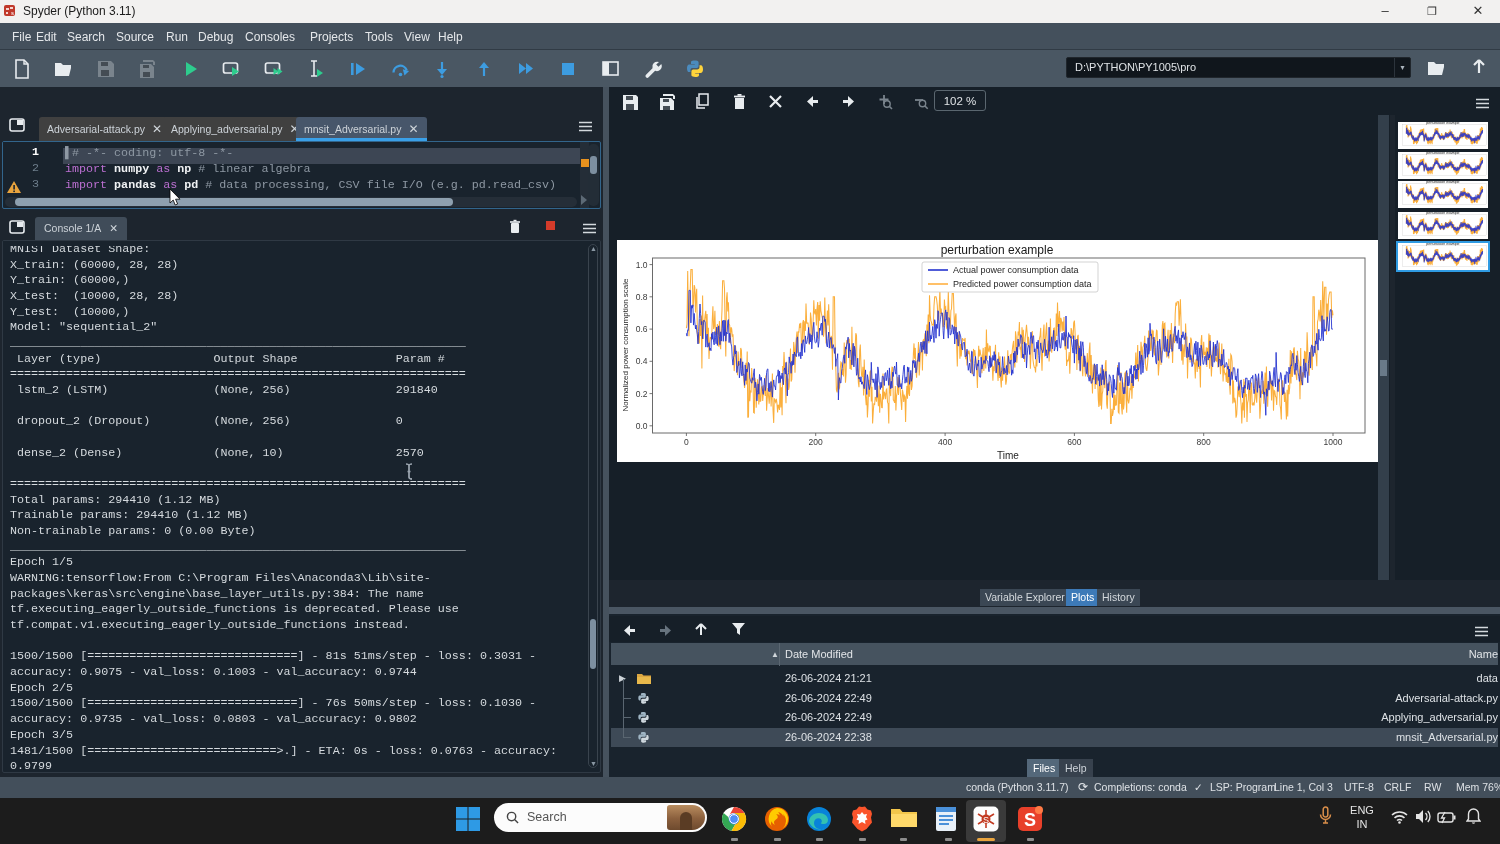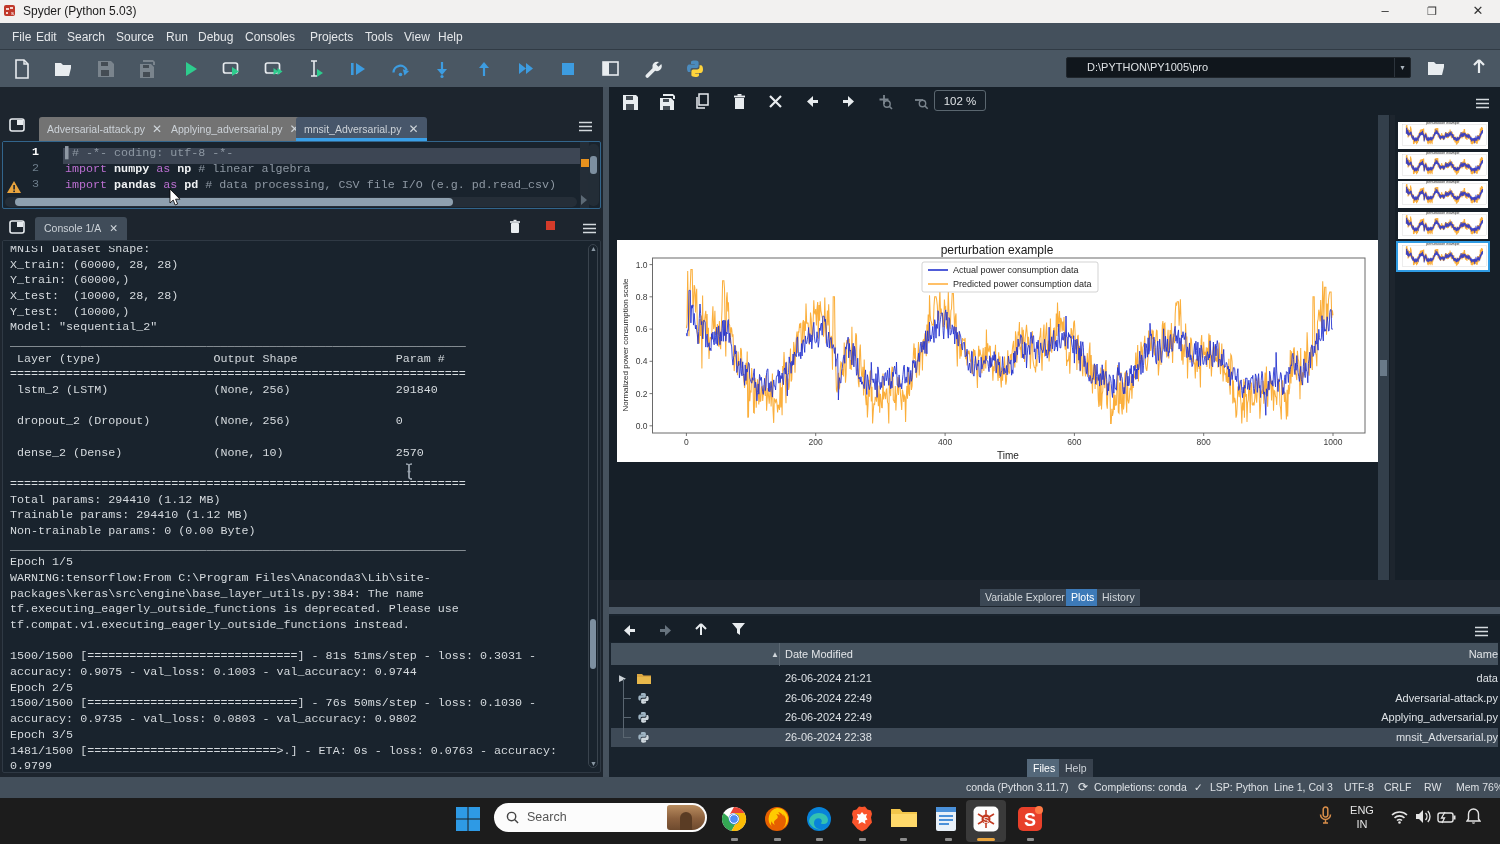--- a/index.html
+++ b/index.html
@@ -8,26 +8,26 @@
 #stage { position:relative; width:1500px; height:844px; background:#2c3642; }
 #titlebar { left:0; top:0; width:1500px; height:23px; background:#f2f1f0; }
 #titlebar .ttext { position:absolute; left:23px; top:4px; font-size:12px; color:#1b1b1b; }
 .winbtn { position:absolute; top:0; width:14px; height:22px; color:#333; font-size:13px; text-align:center; line-height:22px;}
 #menubar { left:0; top:23px; width:1500px; height:27px; background:#44505c; border-bottom:1px solid #313b45;
   color:#e4e7ea; font-size:12px; }
 #menubar span { position:absolute; top:7px; }
 #toolbar { left:0; top:50px; width:1500px; height:37px; background:#4a5763; }
 .tbi { position:absolute; top:59px; width:20px; height:20px; }
 #wdcombo { position:absolute; left:1066px; top:57px; width:345px; height:21px; background:#10161c;
-  border:1px solid #20262c; border-radius:2px; color:#dfe3e6; font-size:11px; line-height:19px; padding-left:20px;}
+  border:1px solid #20262c; border-radius:2px; color:#dfe3e6; font-size:11px; line-height:19px; padding-left:8px;}
 #wdcombo .dd { position:absolute; right:0; top:0; width:16px; height:19px; border-left:1px solid #2c343c; color:#aab4bd; font-size:8px; text-align:center; line-height:19px;}
 #leftpane { left:0; top:87px; width:603px; height:690px; background:#1d252e; }
 #pathbar { position:absolute; left:0; top:0px; width:603px; height:22px; background:#0d1218; color:#d4d9dd; font-size:10.5px; line-height:22px; }
 #edtabs { position:absolute; left:0; top:22px; width:603px; height:32px; }
-.etab { position:absolute; top:8px; height:24px; background:#737373; color:#ccd2d8; font-size:10.5px;
+.etab { position:absolute; top:8px; height:24px; background:#404040; color:#ccd2d8; font-size:10.5px;
   line-height:24px; border-radius:3px 3px 0 0; padding:0 8px; }
 .etab .x { color:#cfd5da; padding-left:7px; font-size:12px; }
 .etab.active { background:#47566a; }
 .etab.active:after { content:""; position:absolute; left:0; bottom:0px; width:100%; height:3px; background:#3aa0e8;}
 #editor { position:absolute; left:2px; top:54px; width:599px; height:68px; background:#19232d; border:1px solid #32658c; border-radius:2px;}
 #gutter { position:absolute; left:0; top:0; width:44px; height:60px; background:#19232d; }
 #gutter div { position:absolute; right:8px; font-size:11.7px; font-family:"Liberation Mono",monospace; color:#6e7e8c;}
 .codeline { position:absolute; left:62px; font-size:11.7px; font-family:"Liberation Mono",monospace; white-space:pre; color:#e8eaec;}
 .kw { color:#bb6fd1; } .mod { color:#f0f2f4; font-weight:bold; } .cm { color:#8e98a3; }
 #cellhl { position:absolute; left:60px; top:6px; width:517px; height:16px; background:#3d4654; }
@@ -74,21 +74,21 @@
   color:#555; font-size:12.5px; line-height:29px; }
 </style></head>
 <body>
 <div id="stage">
 <div class="abs" id="titlebar">
       <svg width="11" height="11" viewBox="0 0 11 11" style="position:absolute;left:4px;top:5px">
         <rect width="11" height="11" rx="2" fill="#c0392b"></rect>
         <path d="M2 3h3v2H2zM6 2h3v2H6zM2 7h2v2H2z" fill="#f5d5d0"></path>
         <text x="7" y="10" font-size="6" fill="#fff" font-family="Liberation Sans">s</text>
       </svg>
-      <span class="ttext">Spyder (Python 5.03)</span>
+      <span class="ttext">Spyder (Python 3.11)</span>
       <div class="winbtn" style="left:1378px">–</div>
       <div class="winbtn" style="left:1425px;font-size:11px">❐</div>
       <div class="winbtn" style="left:1471px">✕</div>
     </div>
     <div class="abs" id="menubar">
       <span style="left:12px">File</span>
       <span style="left:36px">Edit</span>
       <span style="left:67px">Search</span>
       <span style="left:116px">Source</span>
       <span style="left:166px">Run</span>
@@ -458,21 +458,21 @@
           <div class="ftab sel" style="left:418px">Files</div>
           <div class="ftab" style="left:450px">Help</div>
         </div>
       </div>
     </div>
     <div class="abs" id="statusbar">
       <span style="position:absolute;left:966px">conda (Python 3.11.7)</span>
       <span style="position:absolute;left:1078px;font-size:12px">⟳</span>
       <span style="position:absolute;left:1094px">Completions: conda</span>
       <span style="position:absolute;left:1194px">✓</span>
-      <span style="position:absolute;left:1210px">LSP: Python</span>
+      <span style="position:absolute;left:1210px">LSP: Program</span>
       <span style="position:absolute;left:1274px">Line 1, Col 3</span>
       <span style="position:absolute;left:1344px">UTF-8</span>
       <span style="position:absolute;left:1384px">CRLF</span>
       <span style="position:absolute;left:1424px">RW</span>
       <span style="position:absolute;left:1456px">Mem 76%</span>
     </div>
     <div class="abs" id="taskbar"></div>
     <div class="tico" style="left:455px"><svg width="26" height="26" viewBox="0 0 26 26" style="">
         <rect x="1" y="1" width="11.5" height="11.5" fill="#2e9ae5"></rect>
         <rect x="13.5" y="1" width="11.5" height="11.5" fill="#2e9ae5"></rect>

